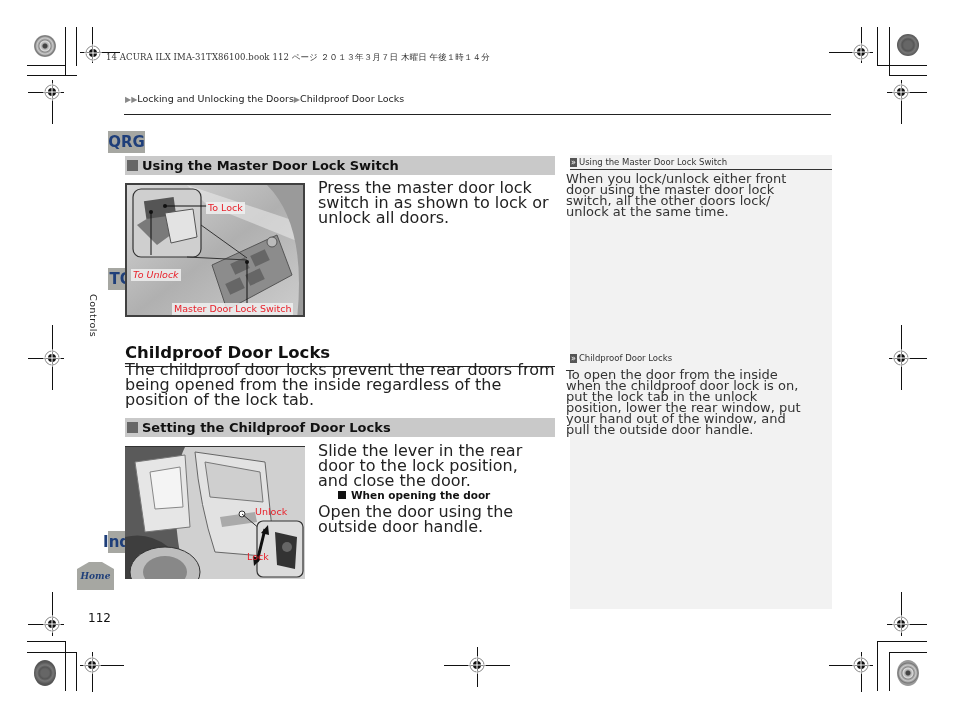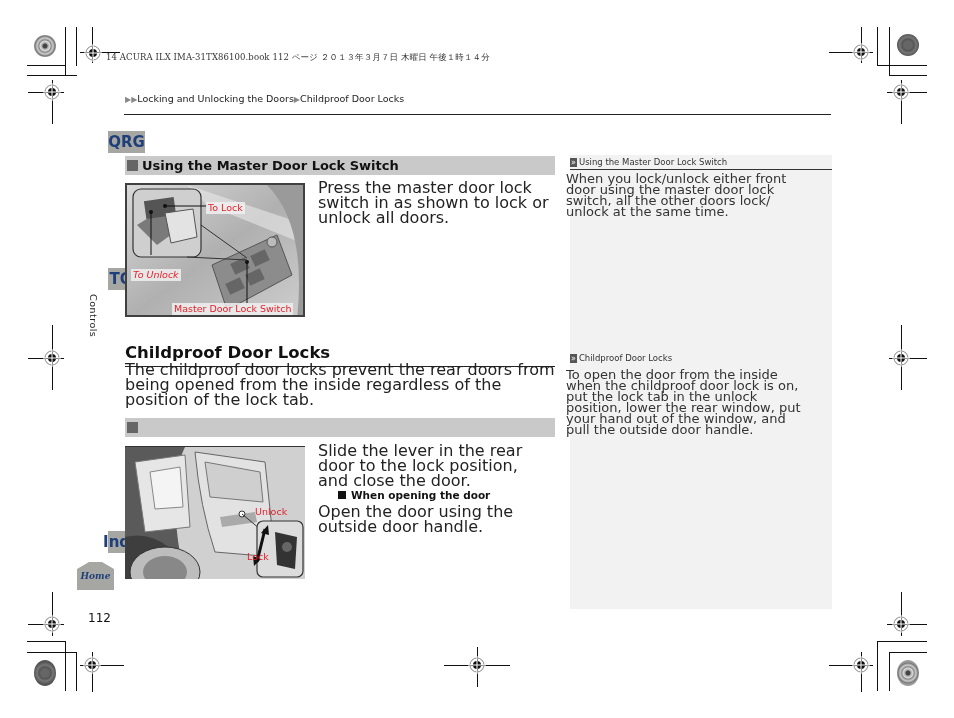--- a/index.html
+++ b/index.html
@@ -254,20 +254,21 @@
 </div>
 
 <div class="body-text" style="left:318px;top:180px;width:240px;">Press the master door lock switch in as shown to lock or unlock all doors.</div>
 
 <div class="h1">Childproof Door Locks</div>
 <div class="rule-h1"></div>
 <div class="body-text" style="left:125px;top:362px;width:432px;">The childproof door locks prevent the rear doors from being opened from the inside regardless of the position of the lock tab.</div>
 
 <div class="sec-head" style="top:418px;">
   <span class="sq"></span>
+  <span>Setting the Childproof Door Locks</span>
 </div>
 
 <div class="img-box" style="left:125px;top:446px;width:180px;height:133px;border-top:1px solid #333;">
   <svg width="180" height="133">
     <rect width="180" height="133" fill="#d0d0d0"></rect>
     <path d="M0 0 L60 0 Q40 40 60 133 L0 133 Z" fill="#5a5a5a"></path>
     <path d="M0 90 Q40 80 70 133 L0 133 Z" fill="#3e3e3e"></path>
     <ellipse cx="40" cy="125" rx="35" ry="25" fill="#bdbdbd" stroke="#333"></ellipse>
     <ellipse cx="40" cy="125" rx="22" ry="16" fill="#888"></ellipse>
     <path d="M10 15 L60 8 L65 80 L20 85 Z" fill="#e6e6e6" stroke="#777"></path>

